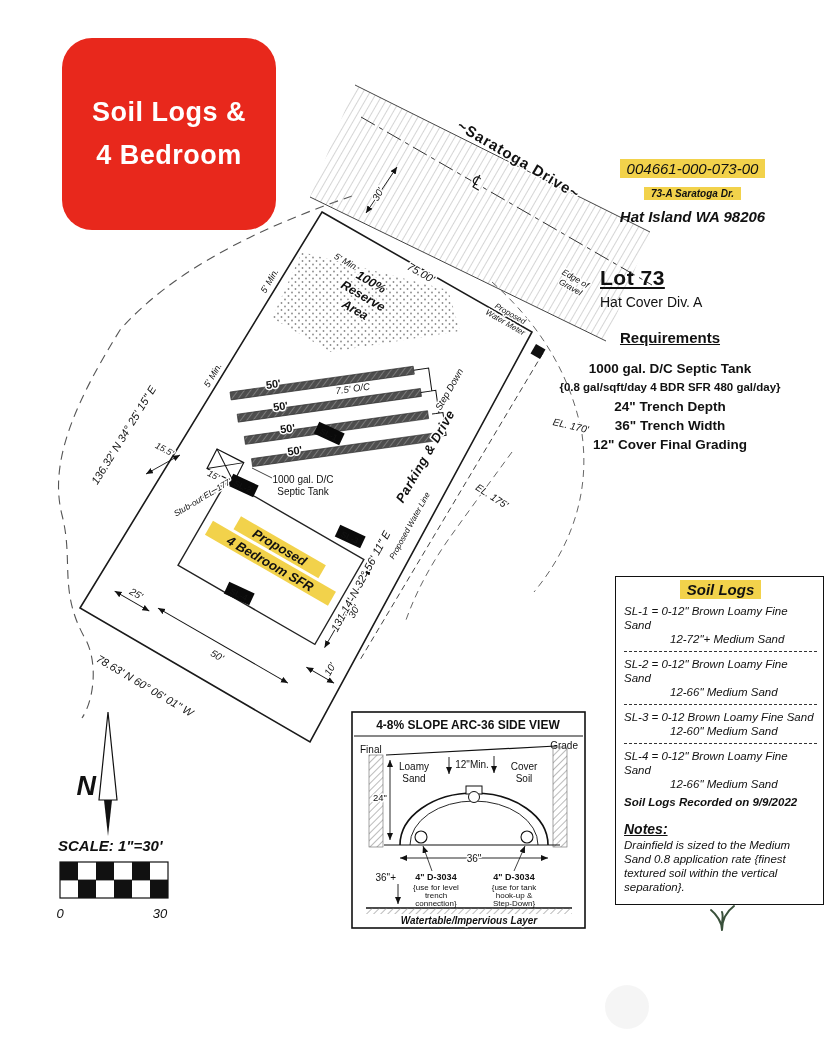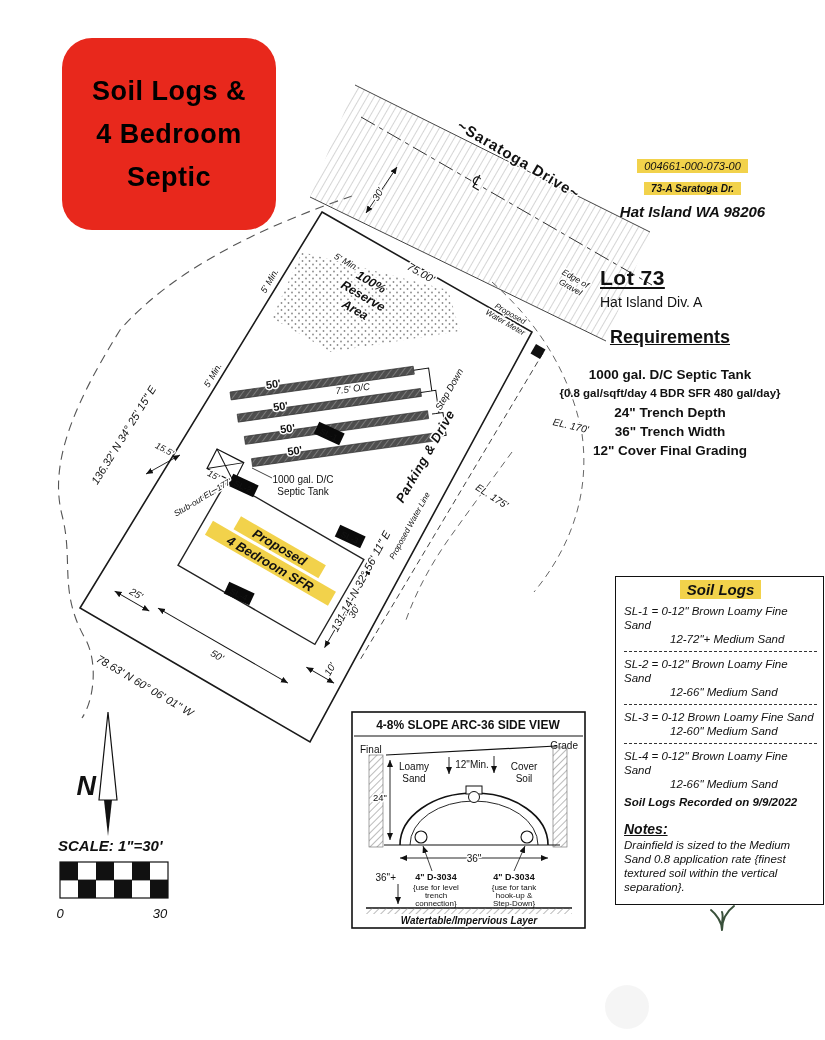--- a/index.html
+++ b/index.html
@@ -5,37 +5,37 @@
   html,body { margin:0; padding:0; background:#fff; }
   .page { position:relative; width:825px; height:1040px; background:#ffffff; overflow:hidden;
           font-family:"Liberation Sans", sans-serif; color:#111; }
   svg.plan { position:absolute; inset:0; }
   svg text { font-family:"Liberation Sans", sans-serif; fill:#111; }
   .halo { paint-order:stroke; stroke:#ffffff; stroke-width:3px; stroke-linejoin:round; }
   .it { font-style:italic; }
   .b  { font-weight:bold; }
 
   .badge { position:absolute; left:62px; top:38px; width:214px; height:192px;
-           background:#e8281c; border-radius:30px; color:#000000;
+           background:#e8281c; border-radius:30px; color:#ffffff;
            display:flex; flex-direction:column; align-items:center; justify-content:center;
            text-align:center; font-size:27px; line-height:43px; font-weight:bold; letter-spacing:.5px; }
 
   .hdr { position:absolute; left:580px; top:160px; width:225px; text-align:center; }
-  .hdr .row1 { font-style:italic; font-size:11px; margin-bottom:11px; }
+  .hdr .row1 { font-style:italic; font-size:15px; margin-bottom:11px; }
   .hdr .row2 { font-style:italic; font-weight:bold; font-size:10px; margin-bottom:9px; }
   .hdr .row3 { font-style:italic; font-weight:bold; font-size:15px; }
   .hl { background:#f2d24b; padding:1px 7px; }
 
   .lotblk { position:absolute; left:600px; top:266px; width:175px; }
   .lot   { font-size:21px; font-weight:bold; text-decoration:underline; letter-spacing:.5px; }
   .divln { font-size:14px; margin-top:4px; }
 
   .reqblk { position:absolute; left:545px; top:328px; width:250px; text-align:center;
             font-weight:bold; font-size:13.5px; line-height:19px; }
-  .reqtitle { font-size:18px; text-decoration:underline; margin-bottom:18px; }
+  .reqtitle { font-size:15px; text-decoration:underline; margin-bottom:12px; }
   .reqsmall { font-size:11.5px; }
 
   .sbox { position:absolute; left:615px; top:576px; width:193px; border:1.6px solid #111;
           background:#fff; padding:6px 6px 10px 8px; font-style:italic; font-size:11.5px; line-height:14px; }
   .stitle { text-align:center; margin-bottom:6px; }
   .stitle span { font-size:15px; font-weight:bold; }
   .entry { margin:2px 0; }
   .ind { padding-left:46px; }
   .sep { border:0; border-top:1.4px dashed #333; margin:5px 0; }
   .rec { font-weight:bold; margin-top:4px; }
@@ -272,32 +272,31 @@
 
   <g transform="translate(712,904)">
     <path d="M10,26 C10,16 14,8 22,2 M10,26 C10,18 4,10 -1,6 M10,26 C9,20 12,13 10,8" fill="none" stroke="#39503a" stroke-width="2" stroke-linecap="round"></path>
   </g>
   <circle cx="627" cy="1007" r="22" fill="#ededed" opacity="0.55"></circle>
 </svg>
 
 <div class="badge">
   <div>Soil Logs &amp;</div>
   <div>4 Bedroom</div>
-  <div>Septic</div>
 </div>
 
 <div class="hdr">
   <div class="row1"><span class="hl">004661-000-073-00</span></div>
   <div class="row2"><span class="hl">73-A Saratoga Dr.</span></div>
   <div class="row3">Hat Island WA 98206</div>
 </div>
 
 <div class="lotblk">
   <div class="lot">Lot 73</div>
-  <div class="divln">Hat Island Div. A</div>
+  <div class="divln">Hat Cover Div. A</div>
 </div>
 
 <div class="reqblk">
   <div class="reqtitle">Requirements</div>
   <div>1000 gal. D/C Septic Tank</div>
   <div class="reqsmall">{0.8 gal/sqft/day 4 BDR SFR 480 gal/day}</div>
   <div>24" Trench Depth</div>
   <div>36" Trench Width</div>
   <div>12" Cover Final Grading</div>
 </div>

